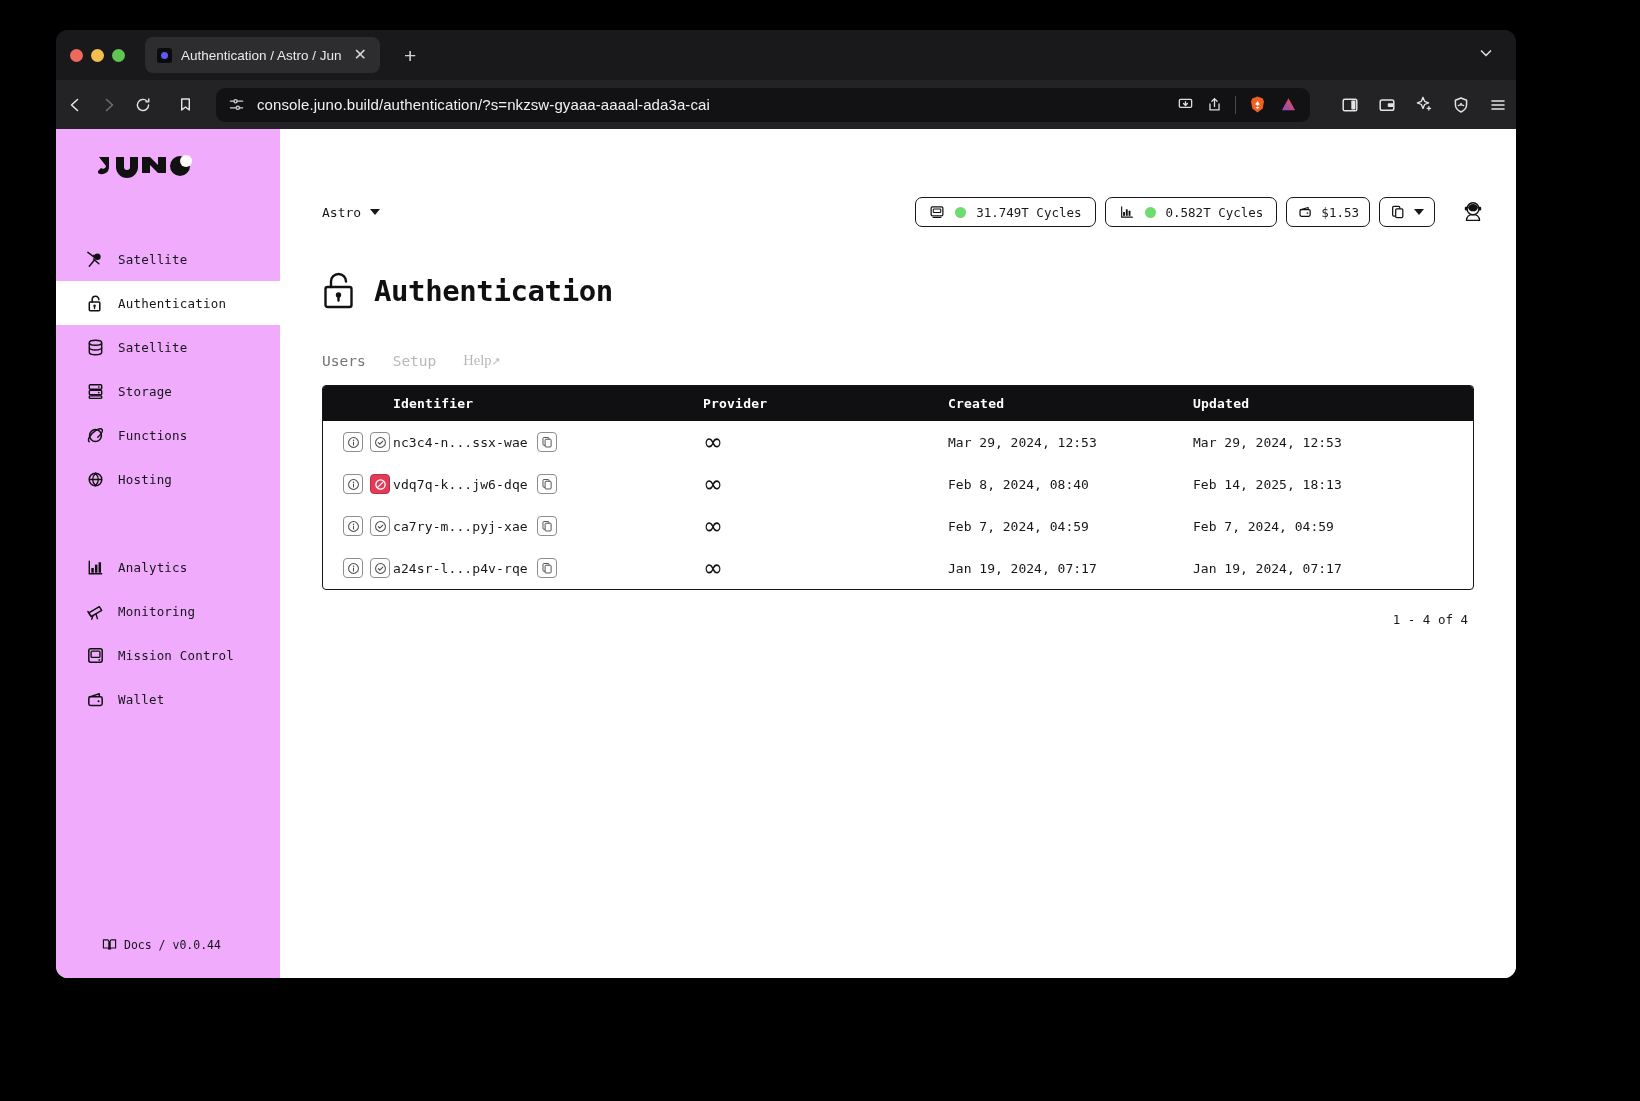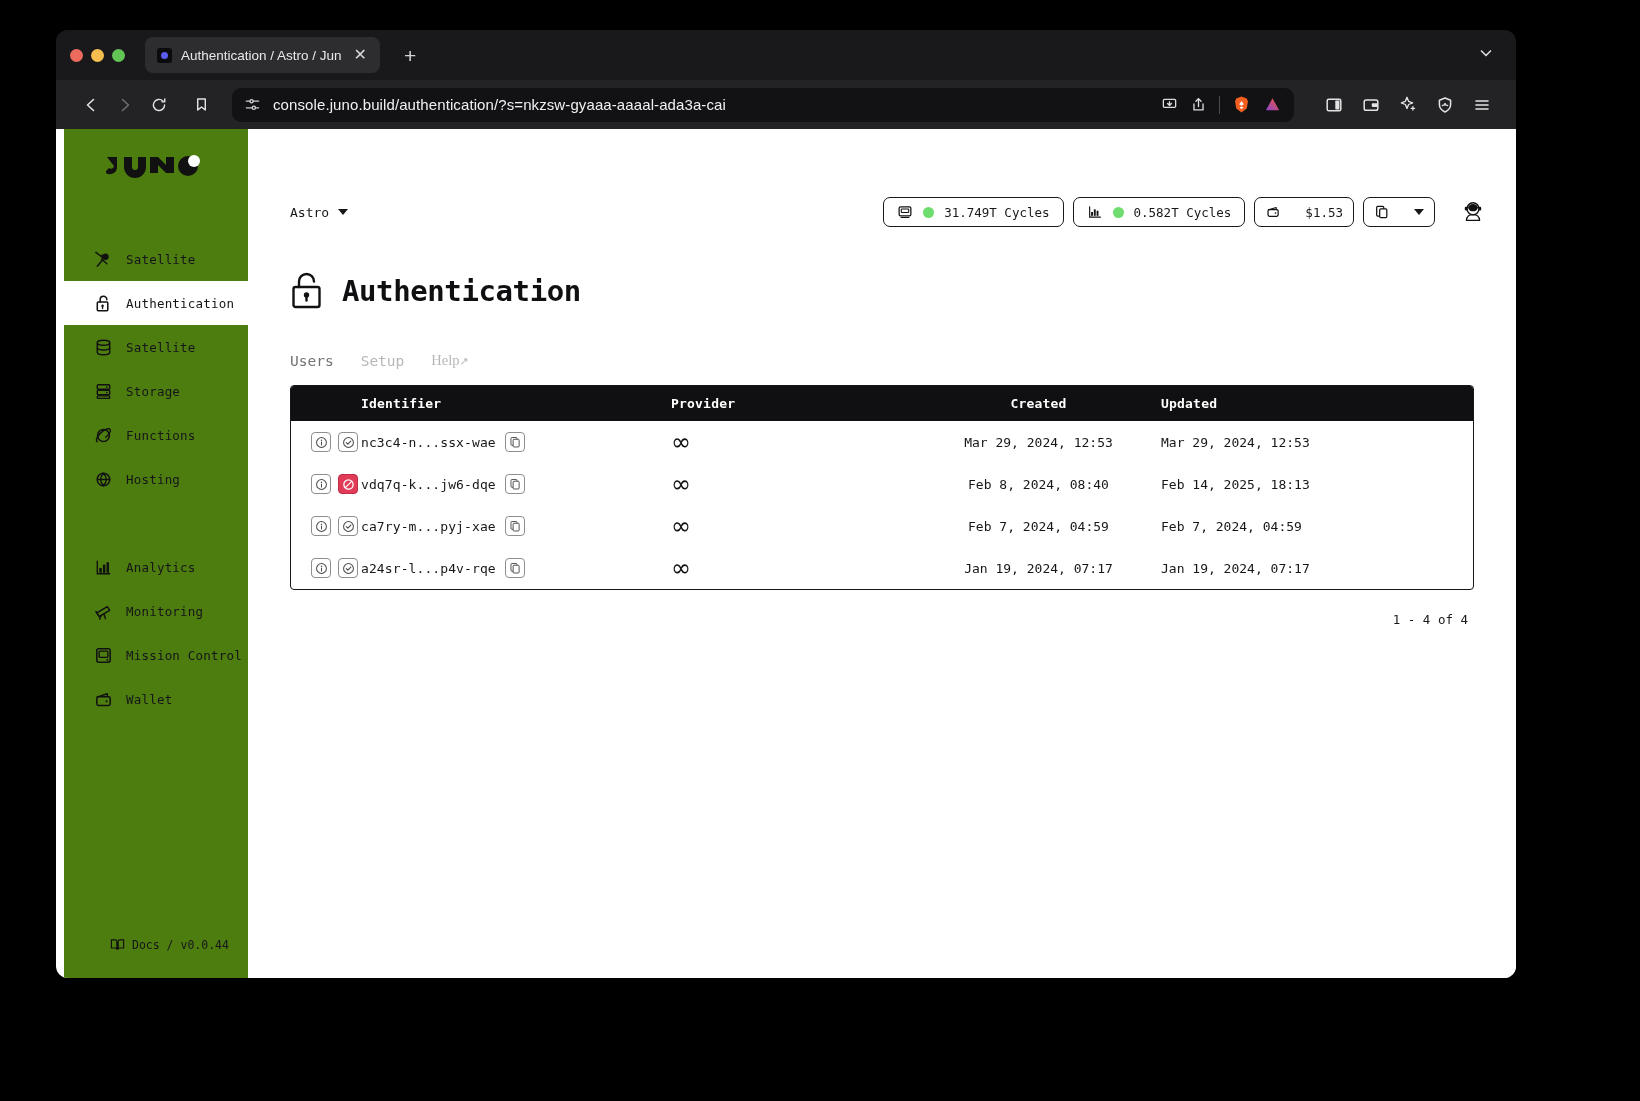--- a/index.html
+++ b/index.html
@@ -73,21 +73,21 @@
   .tab-chevron {
     position: absolute; right: 22px; top: 50%; transform: translateY(-50%);
     color: #d7d7d8;
   }
 
   
   .toolbar {
     height: 49px;
     background: #232326;
     display: flex; align-items: center;
-    padding: 0 20px; gap: 4px;
+    padding: 0 4px; gap: 4px;
   }
   .navbtn {
     width: 30px; height: 30px;
     display: flex; align-items: center; justify-content: center;
     color: #e2e2e3;
   }
   .navbtn.dim { color: #6e6e72; }
   .bookmark-btn {
     width: 30px; height: 30px; margin-left: 8px;
     display: flex; align-items: center; justify-content: center;
@@ -117,25 +117,25 @@
   
   .viewport {
     position: relative;
     height: 849px;
     background: #fff;
     display: flex;
   }
 
   
   .sidebar {
-    width: 184px;
-    background: #4d7c0f;
+    width: 224px;
+    background: #f0abfc;
     position: relative;
     flex: 0 0 auto;
-    display: flex; flex-direction: column; margin-left: 8px;
+    display: flex; flex-direction: column;
   }
   .logo {
     margin: 22px 0 0 42px;
     width: 100px; height: 30px;
     position: relative;
   }
   .logo svg { display:block; }
 
   .nav-group { margin-top: 56px; }
   .nav-group.second { margin-top: 44px; }
@@ -178,21 +178,21 @@
     display: flex; align-items: center; gap: 10px;
     height: 30px;
     padding: 0 13px;
     border: 1px solid #1a1a1d;
     border-radius: 7px;
     background: #fff;
     font-size: 12.5px; color: #18181b;
     white-space: nowrap;
   }
   .dot-green { width: 11px; height: 11px; border-radius: 50%; background: #6fdc6f; flex:0 0 auto; }
-  .pill.sm { padding: 0 10px; gap: 24px; }
+  .pill.sm { padding: 0 10px; gap: 8px; }
   .avatar {
     width: 30px; height: 30px; margin-left: 14px;
     display: flex; align-items: center; justify-content: center;
   }
 
   .content { padding: 22px 42px 0 42px; }
   .page-title-row { display: flex; align-items: center; gap: 18px; margin-bottom: 42px; }
   .page-title {
     font-size: 29px; font-weight: 700; color: #101013;
     letter-spacing: -.4px;
@@ -217,21 +217,21 @@
     color: #fff; text-align: left;
     font-size: 13px; font-weight: 700;
     padding: 10px 0;
     letter-spacing: .2px;
     margin-top: 48px;
   }
   td { padding: 9px 0; font-size: 13px; color: #17171a; vertical-align: middle; }
   .col-actions { width: 70px; padding-left: 20px !important; }
   .col-id { width: 310px; }
   .col-prov { width: 245px; }
-  .col-created { width: 245px; text-align: center; }
+  .col-created { width: 245px; }
   .col-updated { }
 
   .idcell { display: flex; align-items: center; gap: 9px; }
   .sqbtn {
     width: 20px; height: 20px;
     border: 1px solid #8d8d92;
     border-radius: 4px;
     display: flex; align-items: center; justify-content: center;
     flex: 0 0 auto;
     background: #fff;

